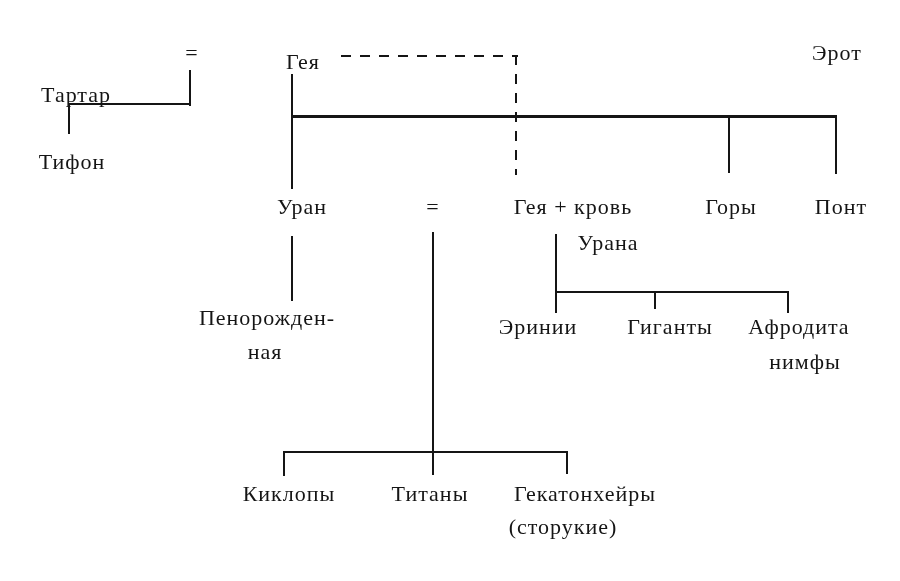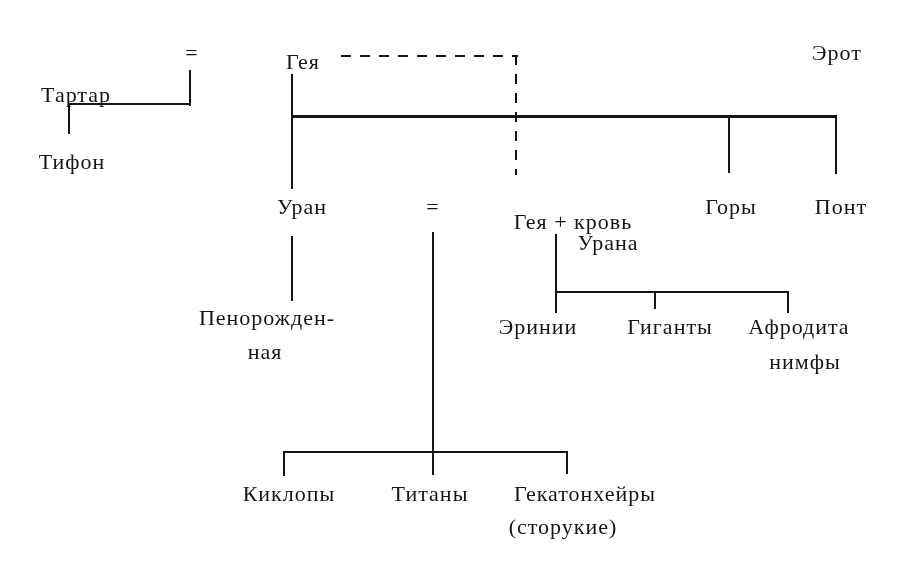--- a/index.html
+++ b/index.html
@@ -69,21 +69,21 @@
   <div class="hdash" style="left:341px; top:55px; width:177px;"></div>
   <div class="vdash" style="left:515px; top:55px; height:120px;"></div>
 
   <div class="vline" style="left:291px; top:74px;  height:115px;"></div>
   <div class="hline thick" style="left:291px; top:115px; width:546px;"></div>
   <div class="vline" style="left:728px; top:115px; height:58px;"></div>
   <div class="vline" style="left:835px; top:115px; height:59px;"></div>
 
   <span class="lbl" style="left:302px; top:195px;">Уран</span>
   <span class="lbl" style="left:433px; top:195px;">=</span>
-  <span class="lbl" style="left:573px; top:195px;margin-top:15px;">Гея + кровь</span>
+  <span class="lbl" style="left:573px; top:195px;">Гея + кровь</span>
   <span class="lbl" style="left:608px; top:231px;">Урана</span>
   <span class="lbl" style="left:731px; top:195px;">Горы</span>
   <span class="lbl" style="left:841px; top:195px;">Понт</span>
 
   <div class="vline" style="left:291px; top:236px; height:65px;"></div>
   <span class="lbl" style="left:267px; top:306px;">Пенорожден-</span>
   <span class="lbl" style="left:265px; top:340px;">ная</span>
 
   <div class="vline" style="left:555px; top:234px; height:79px;"></div>
   <div class="hline" style="left:555px; top:291px; width:234px;"></div>

